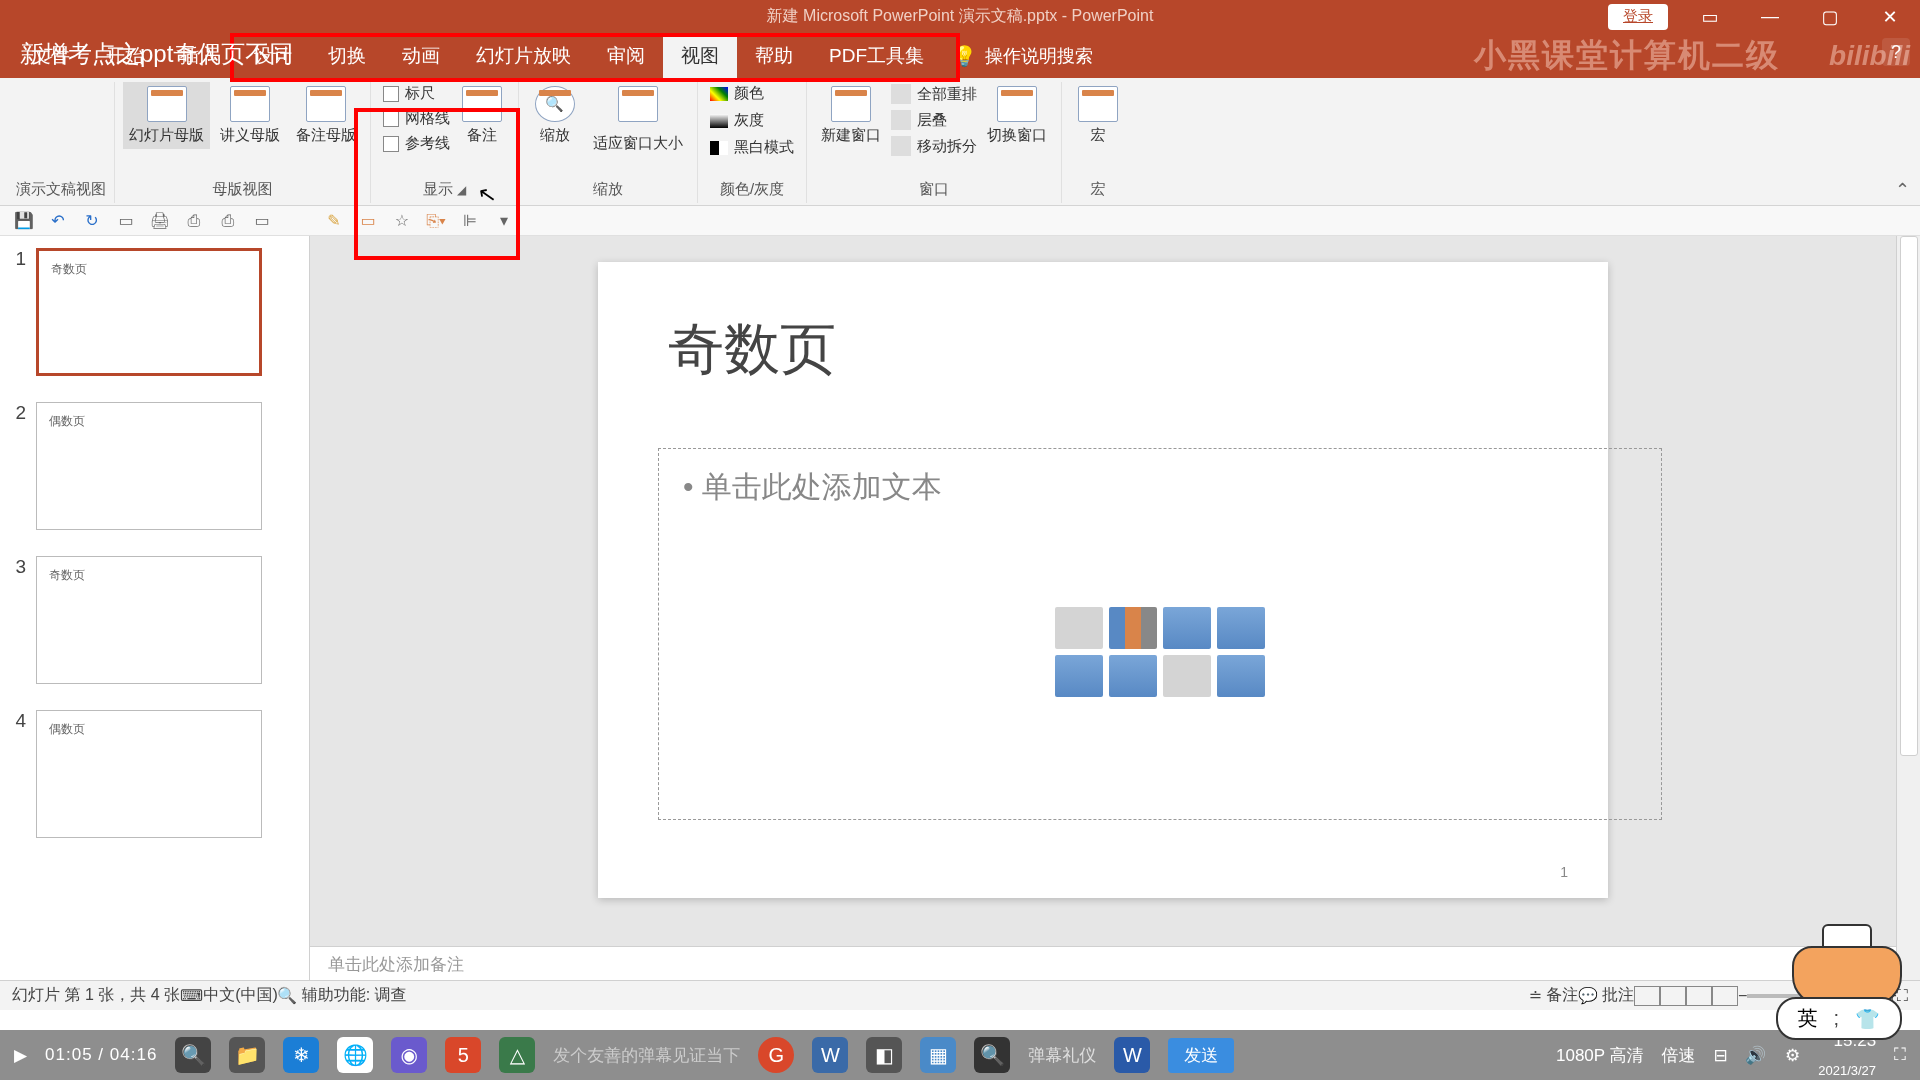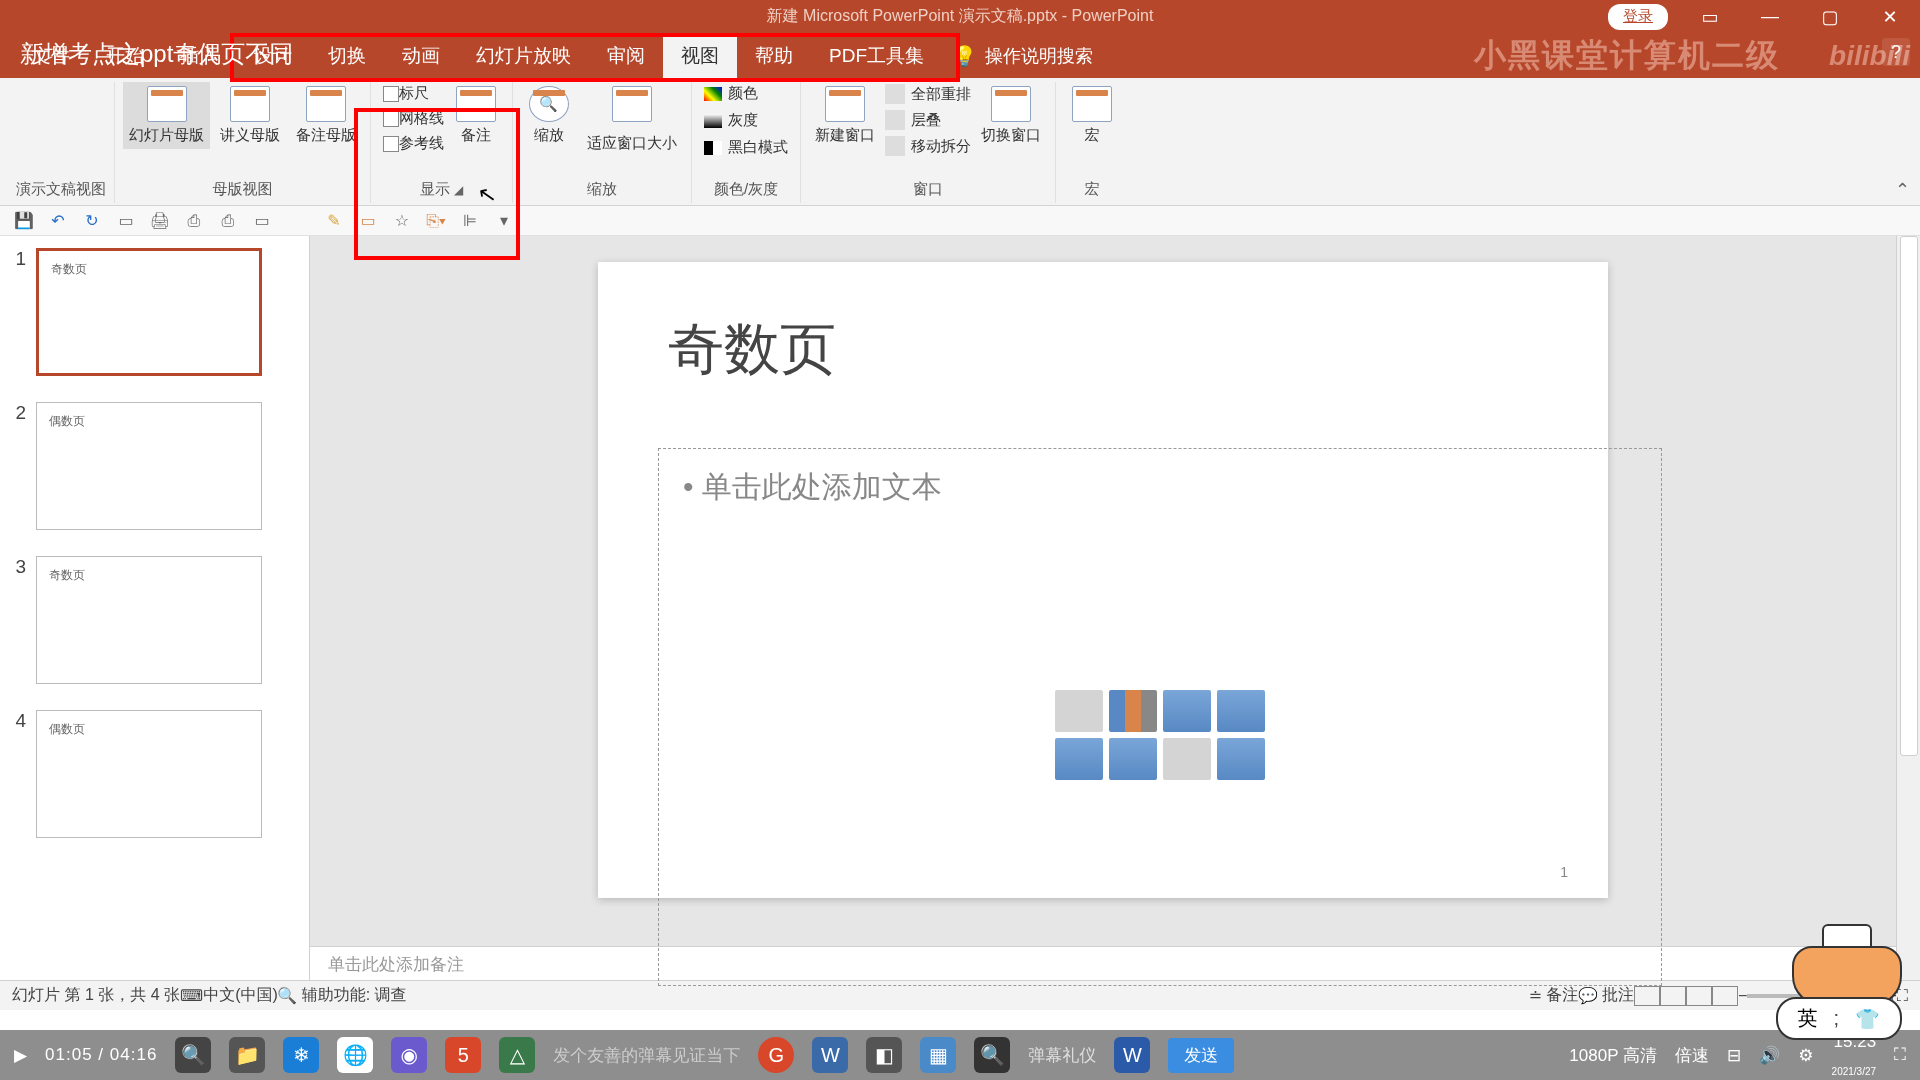--- a/index.html
+++ b/index.html
@@ -4,21 +4,21 @@
 <style>
 * { margin: 0; padding: 0; box-sizing: border-box; font-family: "Microsoft YaHei", sans-serif; }
 body { width: 1920px; height: 1080px; background: #fff; overflow: hidden; position: relative; }
 
 
 .titlebar { height: 33px; background: #b7472a; color: #fff; display: flex; align-items: center; position: relative; }
 .lesson-title { position: absolute; left: 20px; top: 38px; font-size: 24px; color: #fff; z-index: 50; }
 .doc-title { position: absolute; left: 50%; transform: translateX(-50%); font-size: 16px; color: #f0d0c5; }
 .win-controls { position: absolute; right: 0; display: flex; gap: 0; align-items: center; }
 .win-btn { width: 60px; height: 33px; display: flex; align-items: center; justify-content: center; color: #fff; font-size: 18px; cursor: pointer; }
-.login-btn { width: 60px; height: 26px; background: #fff; color: #b7472a; font-size: 15px; display: flex; align-items: center; justify-content: center; margin-right: 12px; border-radius: 12px; text-decoration: underline; }
+.login-btn { width: 60px; height: 26px; background: #fff; color: #b7472a; font-size: 15px; display: flex; align-items: center; justify-content: center; margin-right: 12px; border-radius: 4px; text-decoration: underline; }
 .help-btn { position: absolute; right: 10px; top: 38px; width: 28px; height: 28px; background: rgba(255,255,255,0.1); color: #fff; display: flex; align-items: center; justify-content: center; border-radius: 4px; font-size: 18px; z-index: 60; }
 
 
 .tabs { height: 45px; background: #b7472a; display: flex; align-items: center; padding-left: 14px; position: relative; }
 .tab { padding: 0 18px; height: 45px; display: flex; align-items: center; color: #fff; font-size: 19px; cursor: pointer; }
 .tab.active { background: #f3f3f3; color: #333; }
 .lightbulb { color: #fff; margin-left: 10px; font-size: 20px; }
 .tell-me { color: #fff; font-size: 18px; margin-left: 8px; }
 .watermark-brand { position: absolute; right: 140px; font-size: 32px; color: #d88a74; font-weight: bold; letter-spacing: 2px; }
 .bilibili { position: absolute; right: 10px; font-size: 28px; color: #d88a74; font-weight: bold; font-style: italic; }
@@ -26,21 +26,21 @@
 
 .ribbon { height: 128px; background: #f3f3f3; border-bottom: 1px solid #d4d4d4; display: flex; padding: 4px 8px 2px; position: relative; }
 .ribbon-group { display: flex; flex-direction: column; align-items: center; border-right: 1px solid #e0e0e0; padding: 0 8px; }
 .ribbon-group-row { display: flex; gap: 4px; }
 .ribbon-btn { display: flex; flex-direction: column; align-items: center; justify-content: flex-start; padding: 4px 6px; cursor: pointer; font-size: 15px; color: #333; }
 .ribbon-btn.large { min-width: 56px; }
 .ribbon-btn.highlighted { background: #dcdcdc; }
 .ribbon-icon { width: 40px; height: 36px; background: #fff; border: 1px solid #8fa4c2; border-radius: 2px; margin-bottom: 4px; display: flex; align-items: center; justify-content: center; position: relative; }
 .ribbon-icon::before { content: ""; position: absolute; top: 3px; left: 3px; right: 3px; height: 6px; background: #d9844a; border-radius: 1px; }
 .ribbon-group-label { font-size: 15px; color: #555; margin-top: auto; padding: 4px 0; }
-.chk-row { display: flex; align-items: center; gap: 0; font-size: 15px; color: #333; padding: 2px 4px; }
+.chk-row { display: flex; align-items: center; gap: 6px; font-size: 15px; color: #333; padding: 2px 4px; }
 .chk { width: 16px; height: 16px; border: 1px solid #888; background: #fff; }
 .ribbon-sm-icon { width: 20px; height: 20px; background: #ddd; display: inline-block; }
 .color-row { display: flex; align-items: center; gap: 6px; font-size: 15px; color: #333; padding: 2px 4px; }
 .color-sw { width: 18px; height: 14px; }
 .collapse-ribbon { position: absolute; right: 10px; bottom: 4px; font-size: 18px; color: #666; cursor: pointer; }
 .dialog-launcher { font-size: 12px; color: #666; margin-left: 4px; cursor: pointer; }
 
 
 .qat { height: 30px; background: #f8f8f8; border-bottom: 1px solid #e0e0e0; display: flex; align-items: center; gap: 14px; padding: 0 14px; }
 .qat-btn { width: 20px; height: 20px; display: flex; align-items: center; justify-content: center; color: #666; cursor: pointer; font-size: 16px; }
@@ -53,21 +53,21 @@
 .main { display: flex; height: 744px; background: #e8e8e8; }
 .thumbs { width: 310px; background: #fff; border-right: 1px solid #d0d0d0; overflow-y: auto; padding: 12px 8px; }
 .thumb-row { display: flex; margin-bottom: 26px; }
 .thumb-num { width: 28px; text-align: right; padding-right: 10px; font-size: 19px; color: #444; }
 .thumb { width: 226px; height: 128px; background: #fff; border: 1px solid #bbb; padding: 10px 12px; font-size: 12px; color: #666; }
 .thumb.active { border: 3px solid #b7472a; }
 .editor { flex: 1; background: #e6e6e6; display: flex; flex-direction: column; position: relative; }
 .slide-canvas { flex: 1; display: flex; align-items: flex-start; justify-content: center; padding: 26px 30px 10px; }
 .slide { width: 1010px; height: 636px; background: #fff; box-shadow: 0 2px 8px rgba(0,0,0,0.2); padding: 50px 70px; position: relative; }
 .slide-title { font-size: 56px; color: #444; font-weight: 300; }
-.content-ph { margin-top: 60px; border: 1px dashed #999; width: 1004px; height: 538px; margin-left: -10px; padding: 18px 24px; position: relative; }
+.content-ph { margin-top: 60px; border: 1px dashed #999; width: 1004px; height: 372px; margin-left: -10px; padding: 18px 24px; position: relative; }
 .bullet { font-size: 30px; color: #888; }
 .ph-icons { position: absolute; left: 50%; top: 50%; transform: translate(-50%, -30%); display: grid; grid-template-columns: repeat(4, 48px); gap: 6px; }
 .ph-icon { width: 48px; height: 42px; background: #d4d4d4; border-radius: 2px; }
 .ph-icon.blue { background: linear-gradient(#7aa6d8, #5889c4); }
 .ph-icon.chart { background: linear-gradient(90deg,#5889c4 33%,#d9844a 33% 66%,#888 66%); }
 .page-num { position: absolute; right: 40px; bottom: 18px; font-size: 14px; color: #888; }
 .notes-bar { height: 34px; background: #fff; border-top: 1px solid #d0d0d0; padding: 6px 18px; font-size: 17px; color: #999; }
 .vscroll { width: 24px; background: #f0f0f0; border-left: 1px solid #d0d0d0; position: relative; }
 .vscroll-thumb { position: absolute; left: 3px; top: 0; width: 18px; height: 520px; background: #fff; border: 1px solid #cfcfcf; border-radius: 3px; }
 
@@ -357,21 +357,21 @@
   <div class="tb-icon" style="background:#2a5aa8;">W</div>
   <div class="send-btn">发送</div>
   <span class="tb-spacer"></span>
   <span>1080P 高清</span>
   <span>倍速</span>
   <span>⊟</span>
   <span>🔊</span>
   <span>⚙</span>
   <div style="text-align:right;line-height:1.1;">
     <div>15:23</div>
-    <div style="font-size:10px;margin-top:14px;">2021/3/27</div>
+    <div style="font-size:13px;margin-top:14px;">2021/3/27</div>
   </div>
   <span>⛶</span>
 </div>
 
 <div class="mascot">
   <div class="mascot-box"></div>
   <div class="mascot-body"></div>
 </div>
 <div class="ime-pill">
   <span>英</span>

